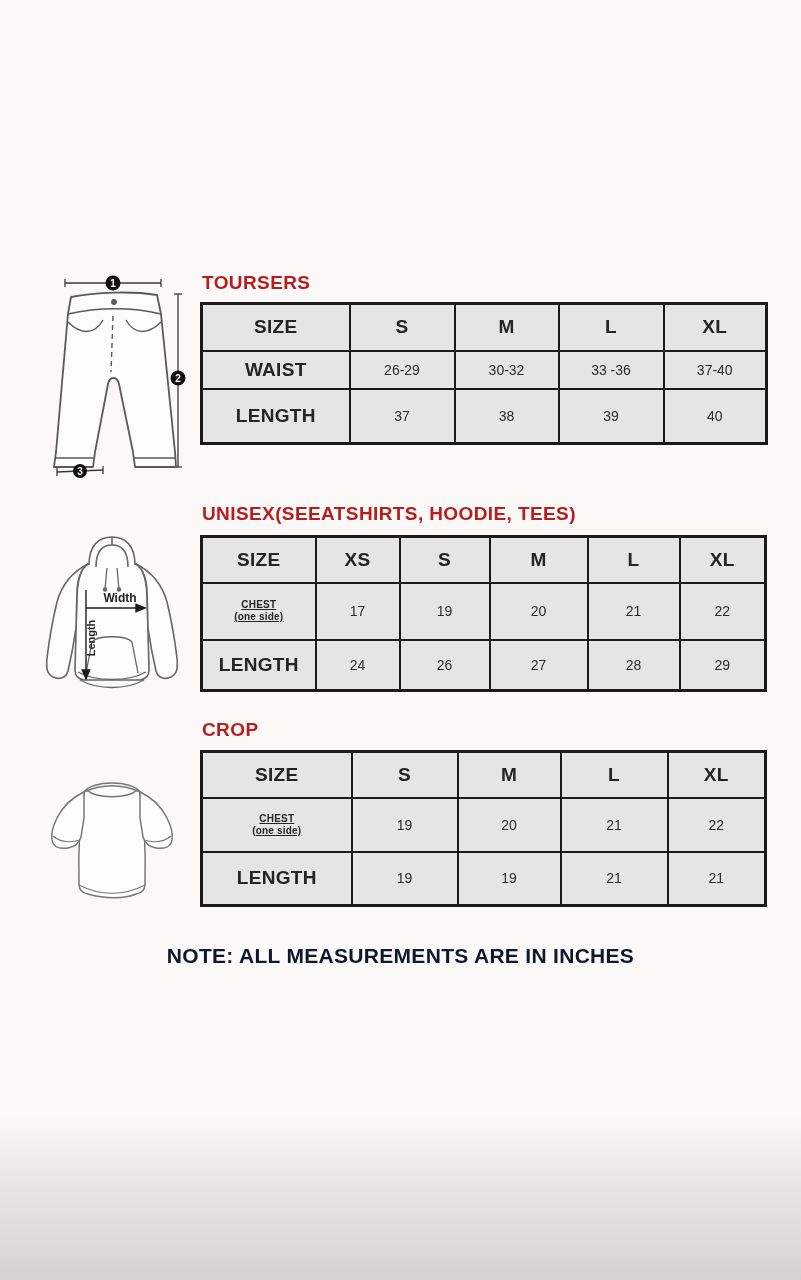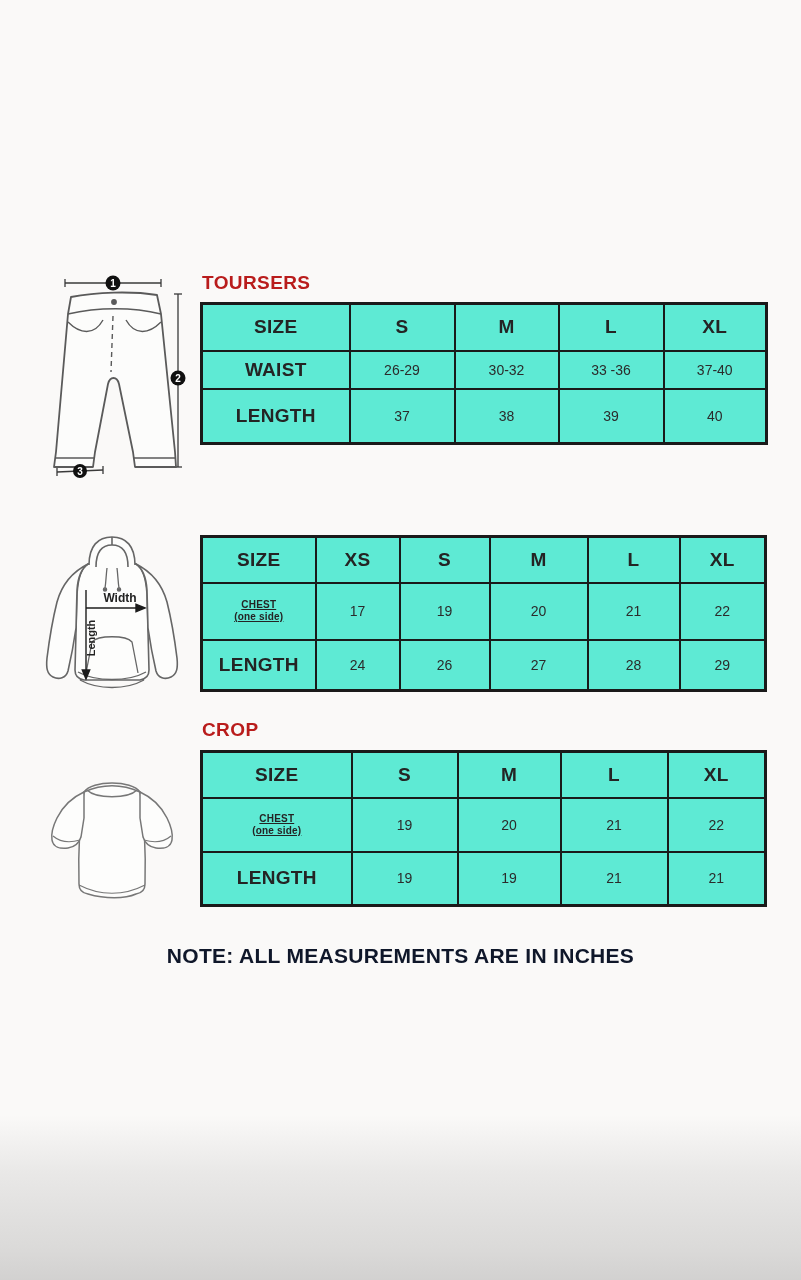--- a/index.html
+++ b/index.html
@@ -17,21 +17,21 @@
     background:linear-gradient(180deg, rgba(231,230,229,0) 0%, #e9e8e7 35%, #dbdad9 80%, #d2d1d0 100%);
   }
   .section-title{
     position:absolute;
     font-size:19px;font-weight:700;letter-spacing:.4px;color:#b91c1c;
     white-space:nowrap;
   }
   .size-table{
     position:absolute;
     border-collapse:collapse;
-    background:#5eead4;
+    background:#e5e5e5;
     table-layout:fixed;
   }
   .size-table th,.size-table td{
     border:2px solid #1a1a1a;
     padding:0;
     text-align:center;
     vertical-align:middle;
     overflow:hidden;
   }
   .size-table{border:3px solid #1a1a1a;}
@@ -158,20 +158,21 @@
         <line x1="60" y1="78" x2="114" y2="78"></line>
         <polygon points="119,78 110,74.2 110,81.8"></polygon>
         <line x1="60" y1="60" x2="60" y2="144"></line>
         <polygon points="60,149 56.3,140 63.7,140"></polygon>
       </g>
       <text x="94" y="72" font-size="12" font-weight="700" fill="#222222" text-anchor="middle">Width</text>
       <text x="69" y="108" font-size="11" font-weight="700" fill="#222222" text-anchor="middle" transform="rotate(-90 69 108)">Length</text>
     </svg>
   </div>
 
+  <div class="section-title" style="left:202px;top:503px;">UNISEX(SEEATSHIRTS, HOODIE, TEES)</div>
 
   <table class="size-table" style="left:200px;top:535px;width:564px;">
     <colgroup>
       <col style="width:114px">
         <col style="width:84px">
         <col style="width:90px">
         <col style="width:98px">
         <col style="width:92px">
         <col style="width:86px">
     </colgroup>

